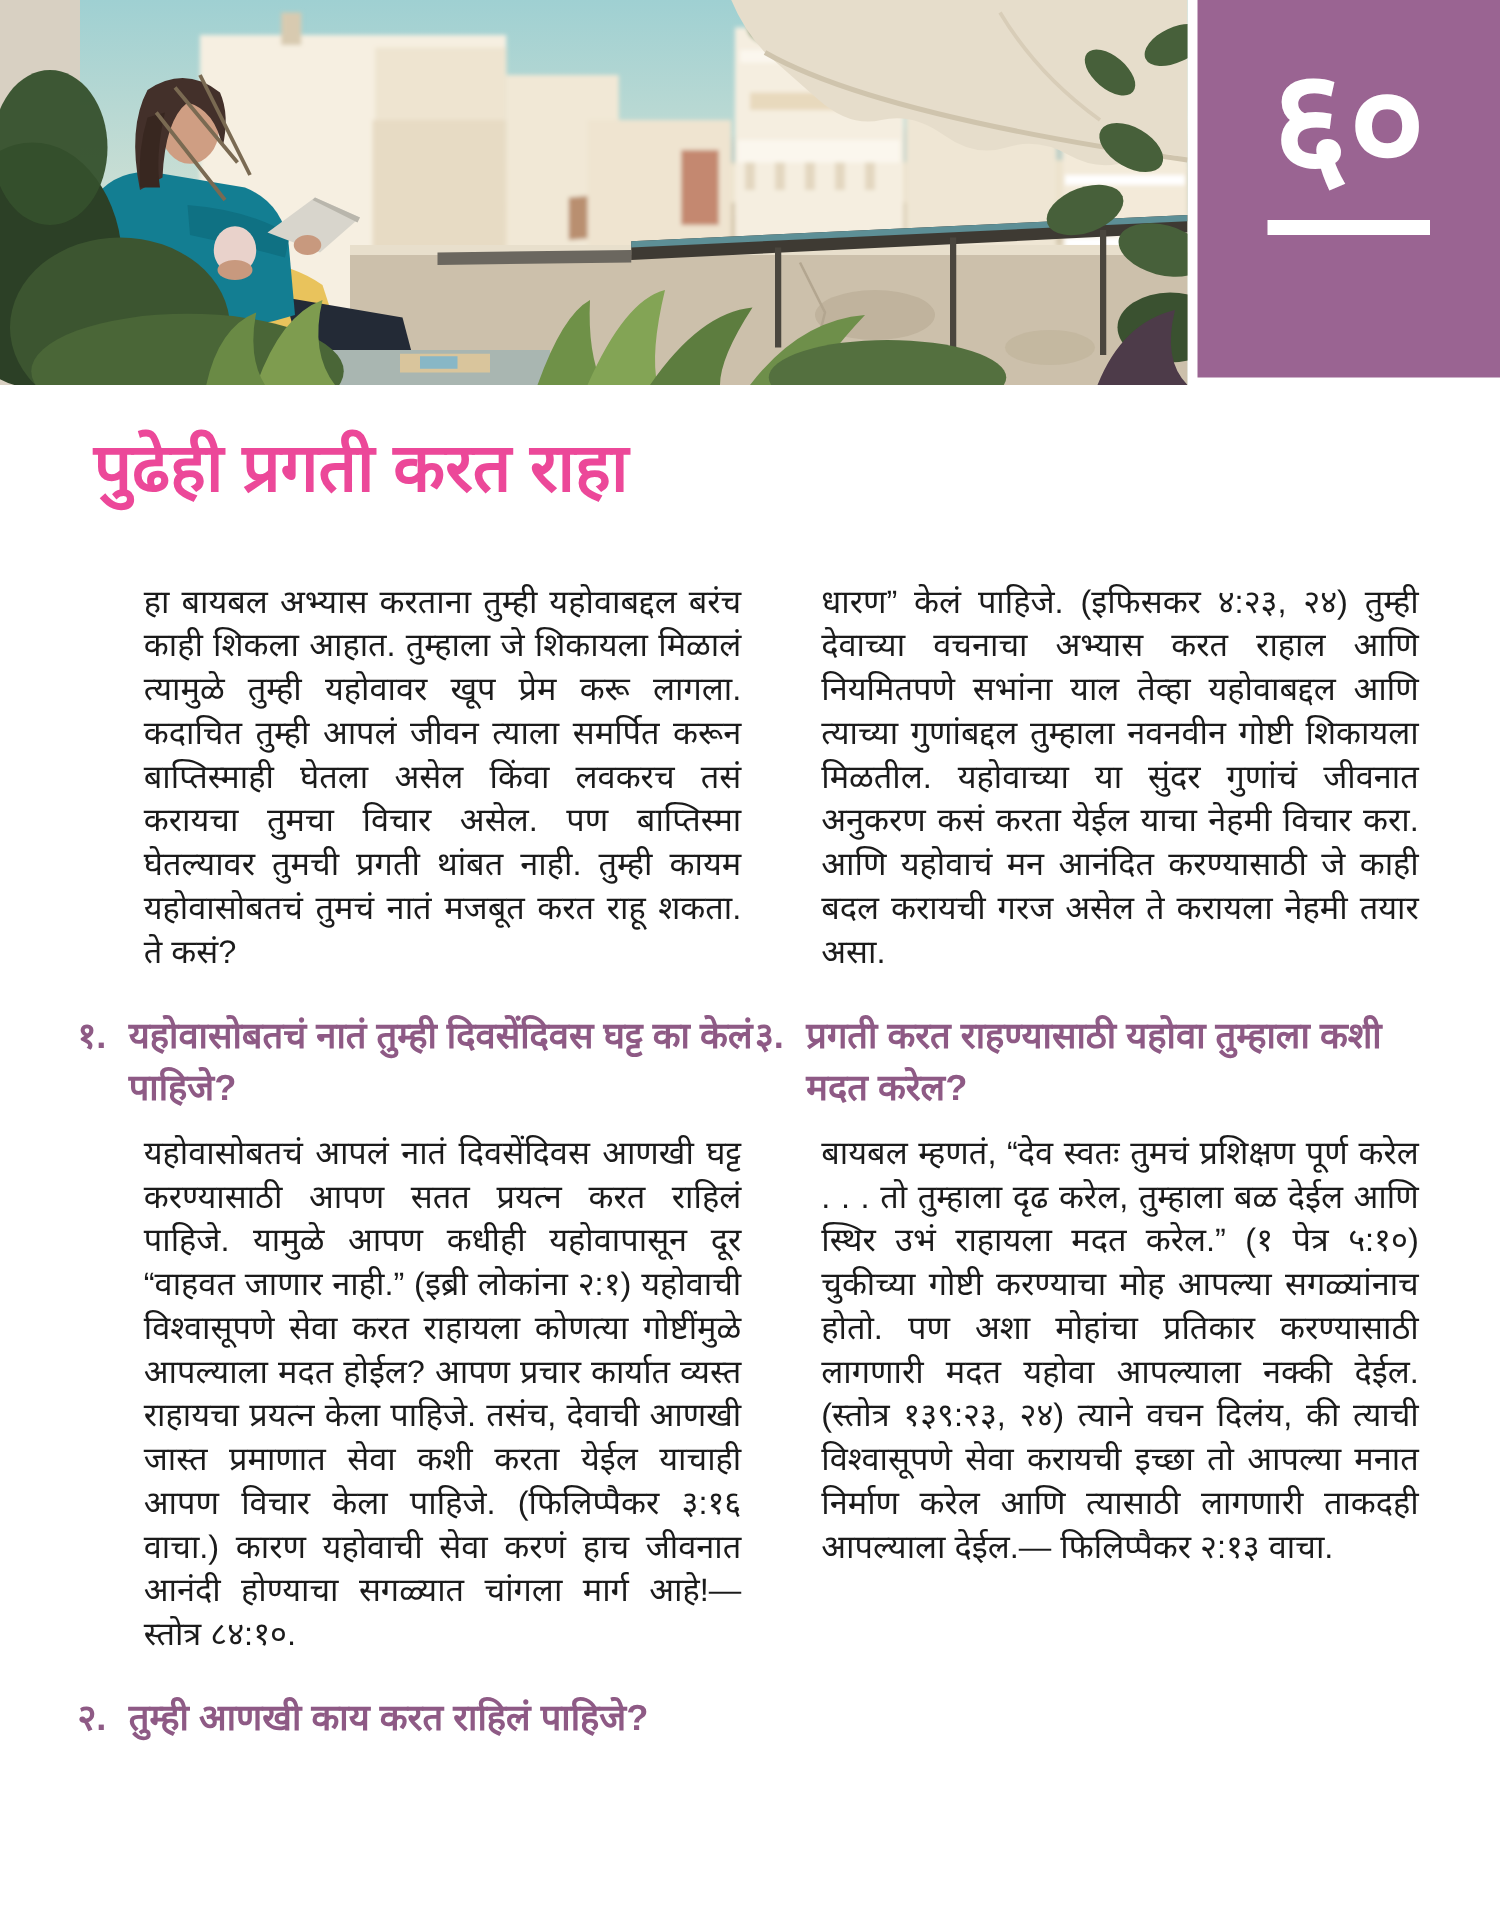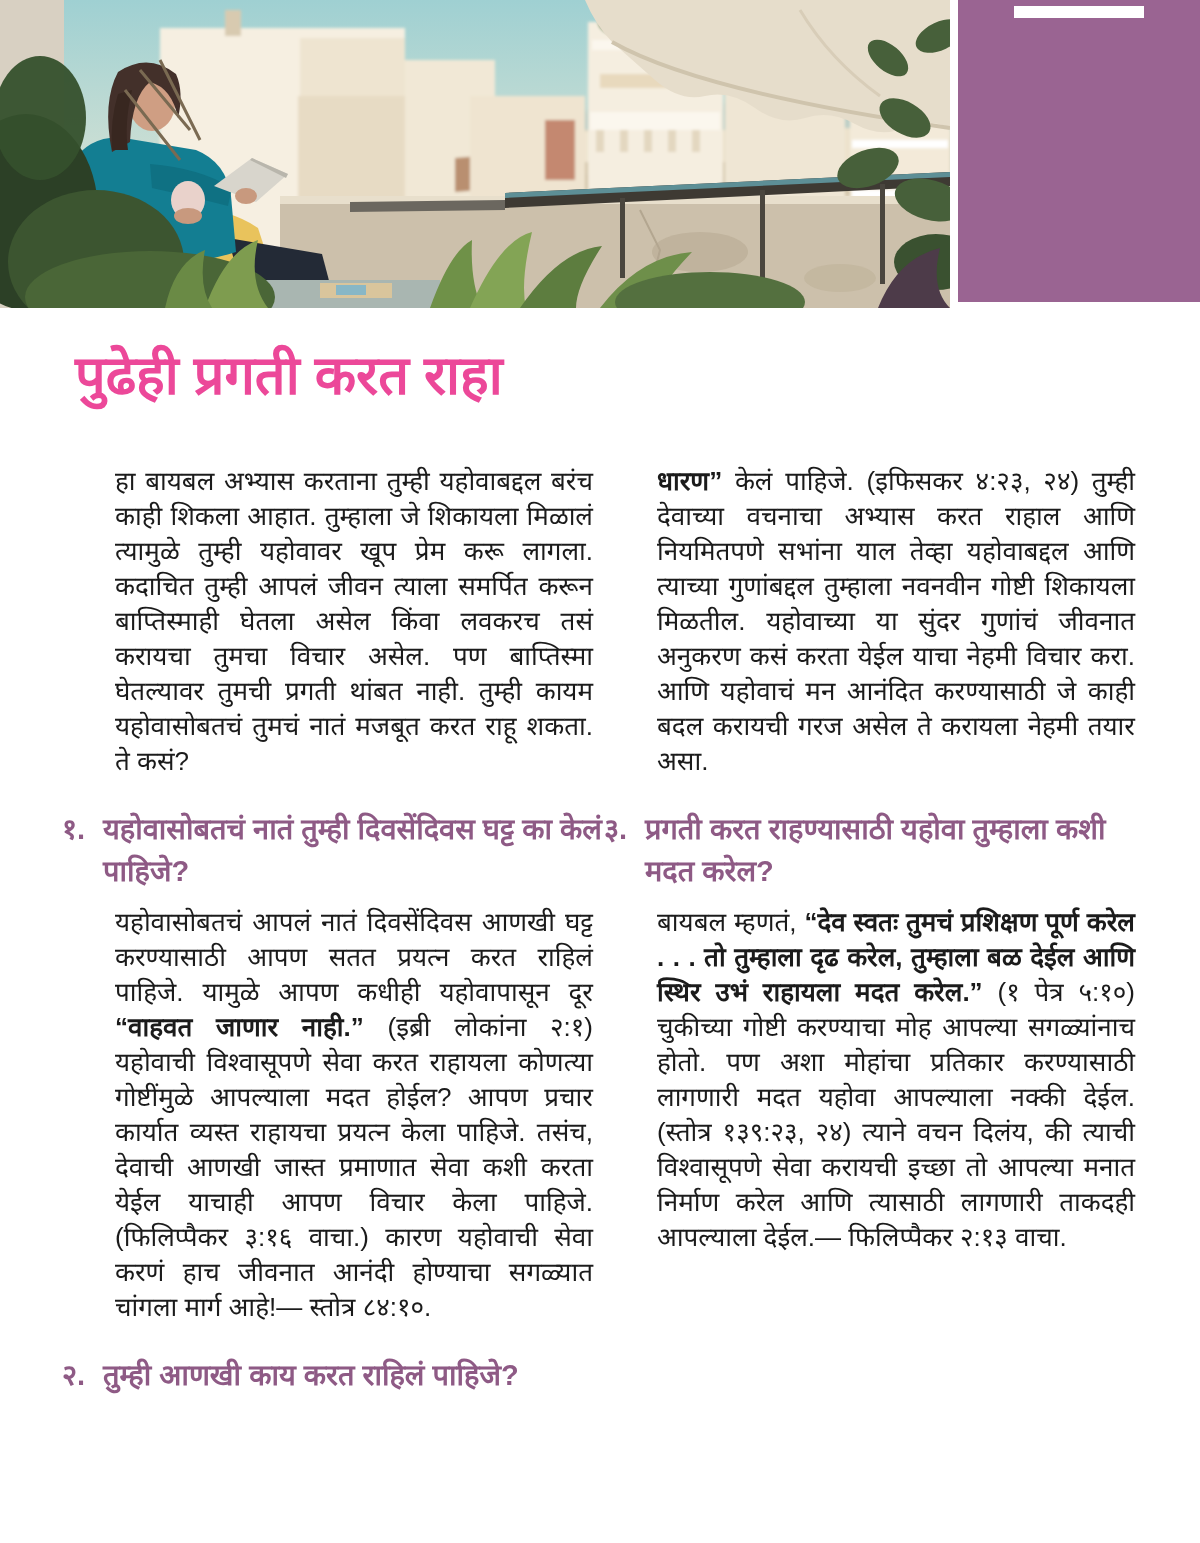--- a/index.html
+++ b/index.html
@@ -41,21 +41,21 @@
     font-size:54px;line-height:1.15;font-weight:bold;color:#ec4899;
     letter-spacing:0;
   }
   .col{
     position:absolute;top:452px;width:502px;
     font-size:26px;line-height:35px;text-align:justify;
   }
   .col-left{left:103px;}
   .col-right{left:645px;}
   .para{margin:12px;padding:0;}
-  .para .b{font-weight:bold;}
+  .para .b{font-weight:normal;}
   .question{
     display:flex;align-items:flex-start;
     margin:29px 0 13px -41px;
     color:var(--heading);font-weight:bold;
     font-size:29px;line-height:42px;text-align:left;
   }
   .qnum{flex:0 0 41px;}
   .qtext{flex:1 1 auto;}
 </style>
 </head>
@@ -184,20 +184,21 @@
       <ellipse cx="930" cy="200" rx="36" ry="20" transform="rotate(15 930 200)"></ellipse>
       <ellipse cx="888" cy="58" rx="24" ry="13" transform="rotate(40 888 58)"></ellipse>
       <ellipse cx="940" cy="36" rx="26" ry="14" transform="rotate(-25 940 36)"></ellipse>
     </g>
     <ellipse cx="936" cy="262" rx="42" ry="28" fill="#3a5130"></ellipse>
     <path d="M878,308 Q898,258 940,248 Q930,288 950,308 Z" fill="#4d3b49"></path>
   </svg>
 </div>
 
 <div class="lesson-box">
+  <div class="lesson-number">६०</div>
   <div class="lesson-underline"></div>
 </div>
 
 <h1 class="page-title">पुढेही प्रगती करत राहा</h1>
 
 <div class="col col-left">
     <p class="para"><span>हा बायबल अभ्यास करताना तुम्ही यहोवाबद्दल बरंच काही शिकला आहात. तुम्हाला जे शिकायला मिळालं त्यामुळे तुम्ही यहोवावर खूप प्रेम करू लागला. कदाचित तुम्ही आपलं जीवन त्याला समर्पित करून बाप्तिस्माही घेतला असेल किंवा लवकरच तसं करायचा तुमचा विचार असेल. पण बाप्तिस्मा घेतल्यावर तुमची प्रगती थांबत नाही. तुम्ही कायम यहोवासोबतचं तुमचं नातं मजबूत करत राहू शकता. ते कसं?</span></p>
     <div class="question">
       <span class="qnum">१.</span>
       <span class="qtext">यहोवासोबतचं नातं तुम्ही दिवसेंदिवस घट्ट का केलं पाहिजे?</span>

